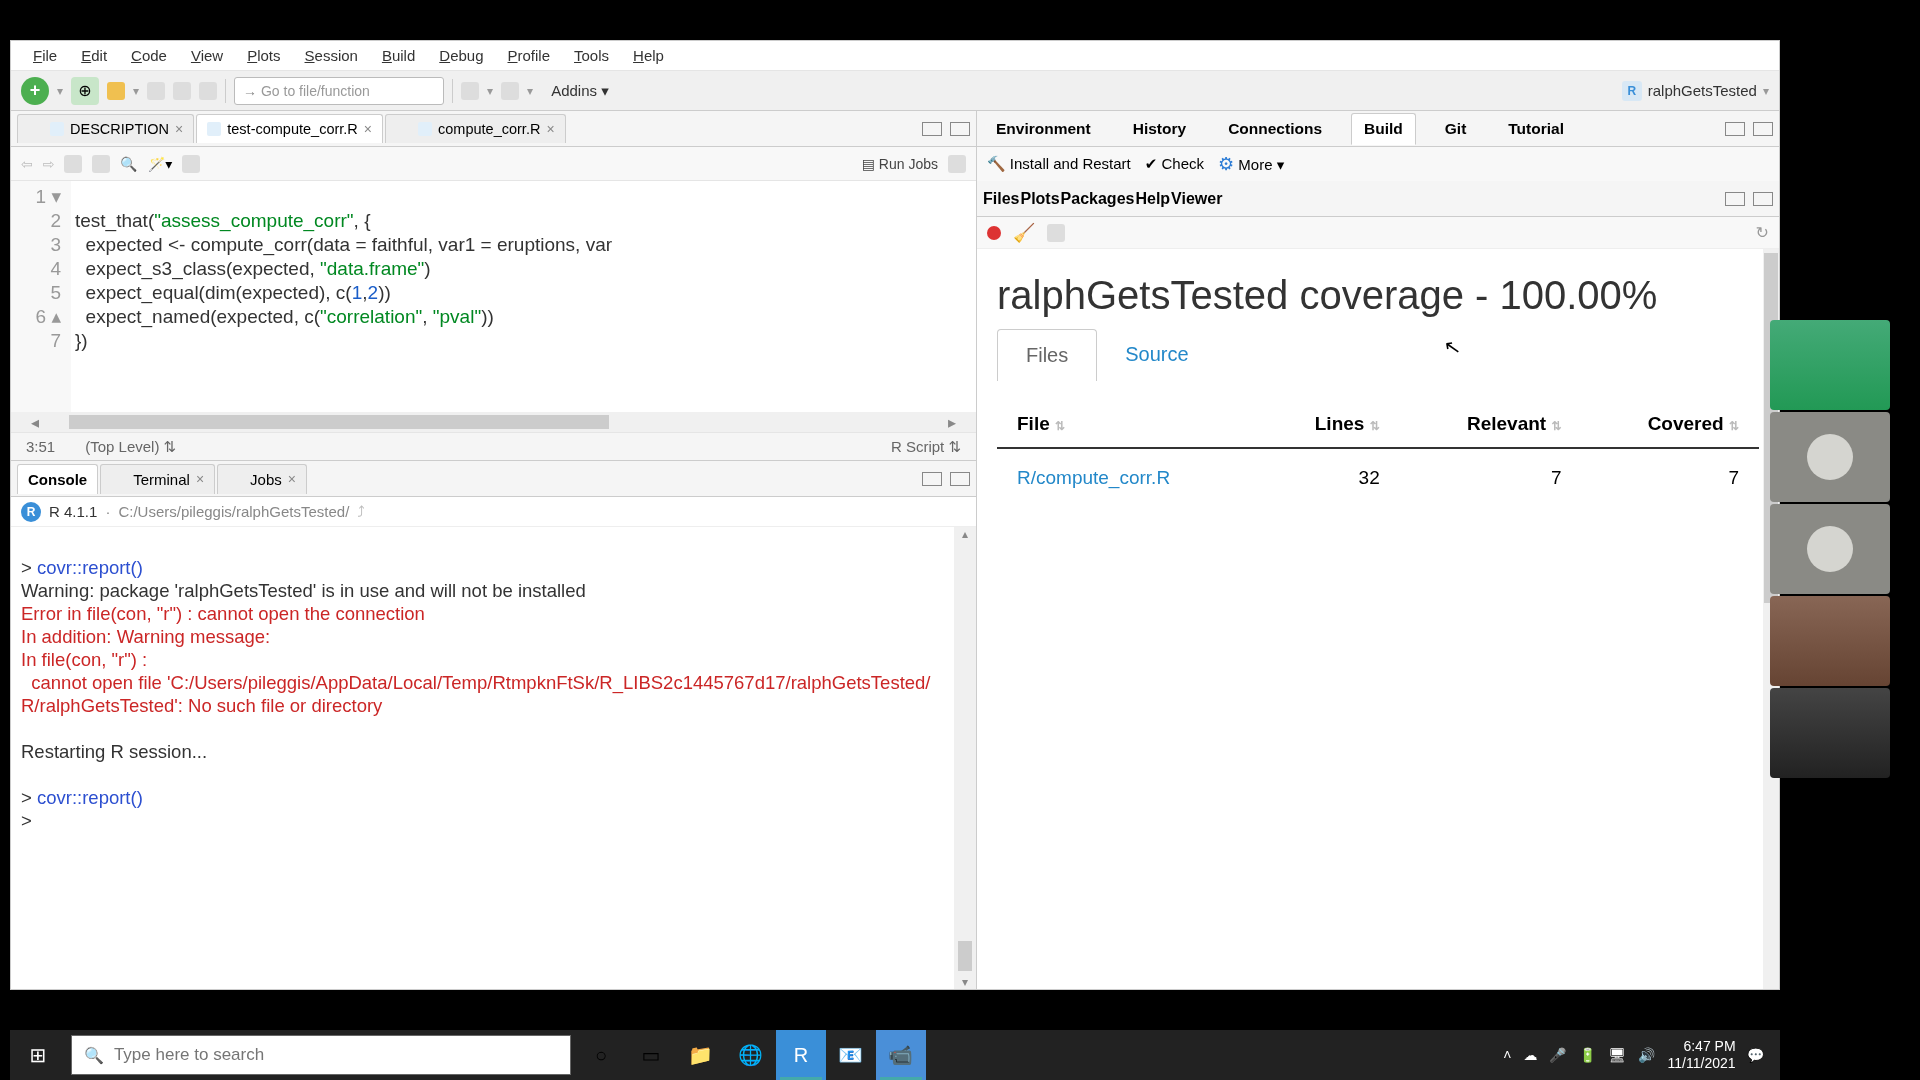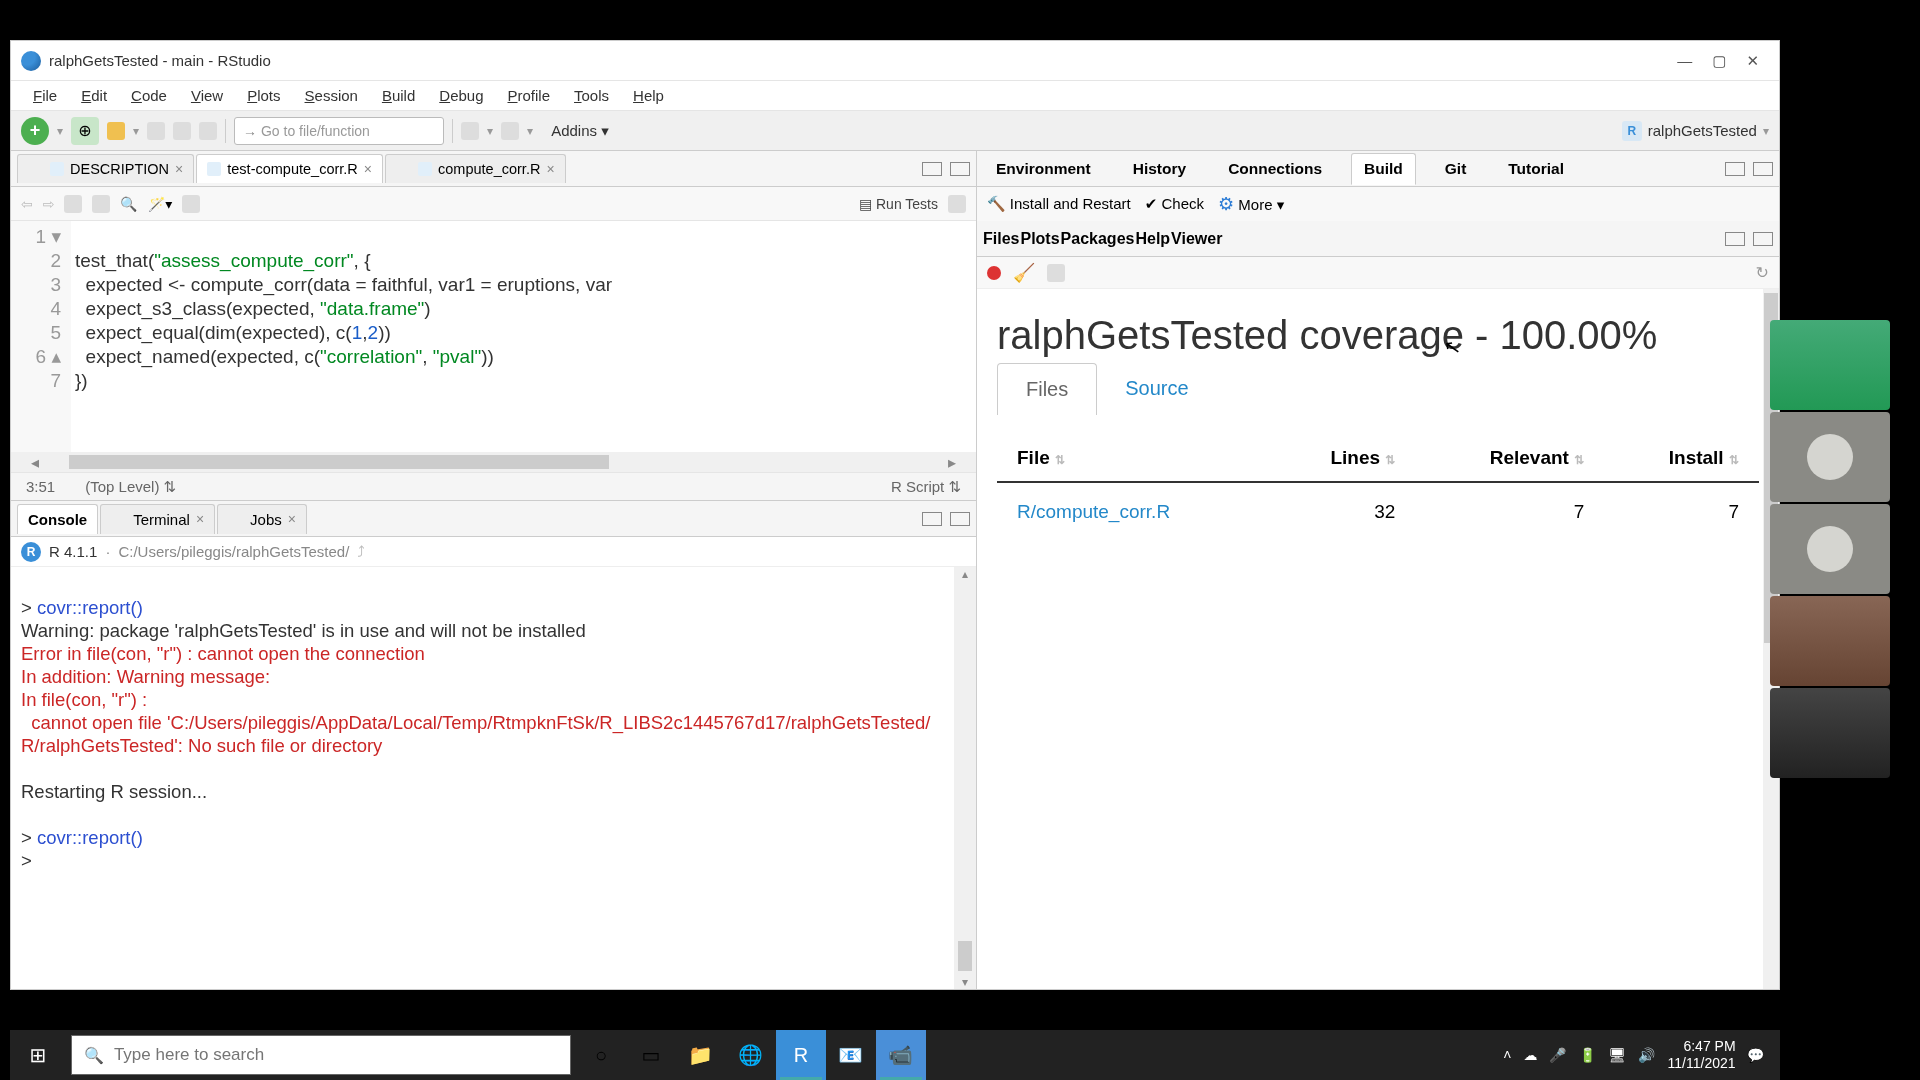--- a/index.html
+++ b/index.html
@@ -64,21 +64,21 @@
 .env-pane { height: 70px; border-bottom: 1px solid #ccc; background: #fff; }
 .env-tabs { height: 36px; display: flex; align-items: center; border-bottom: 1px solid #ccc; padding: 0 6px; gap: 16px; background: #f5f5f5; }
 .env-tabs .tab2 { padding: 6px 12px; font-size: 15.5px; cursor: pointer; border: 1px solid transparent; }
 .env-tabs .tab2.active { background: #fff; border: 1px solid #ccc; border-bottom: 1px solid #fff; border-radius: 3px 3px 0 0; }
 .env-toolbar { height: 34px; display: flex; align-items: center; padding: 0 10px; gap: 14px; font-size: 15px; background: #f8f8f8; }
 .view-pane { flex: 1; background: #fff; display: flex; flex-direction: column; }
 .view-tabs { height: 36px; display: flex; align-items: center; border-bottom: 1px solid #ccc; padding: 0 6px; gap: 1px; background: #f5f5f5; }
 .view-toolbar { height: 32px; display: flex; align-items: center; padding: 0 10px; gap: 12px; background: #f8f8f8; border-bottom: 1px solid #eee; }
 .view-toolbar .dot { width: 14px; height: 14px; border-radius: 50%; }
 .view-content { flex: 1; padding: 20px 20px; overflow: auto; position: relative; }
-.coverage-title { font-size: 40px; font-weight: 500; color: #333; margin-bottom: 2px; line-height: 1.3; }
+.coverage-title { font-size: 40px; font-weight: 500; color: #333; margin-bottom: 8px; line-height: 1.3; }
 .cov-tabs { display: flex; margin-bottom: 20px; }
 .cov-tab { padding: 14px 28px; font-size: 20px; cursor: pointer; }
 .cov-tab.active { border: 1px solid #ccc; border-bottom: none; background: #fff; color: #666; border-radius: 4px 4px 0 0; }
 .cov-tab.inactive { color: #2388c9; }
 .cov-table { width: 100%; border-collapse: collapse; }
 .cov-table th { text-align: left; padding: 12px 20px; font-size: 19px; font-weight: bold; border-bottom: 2px solid #333; }
 .cov-table th.right { text-align: right; }
 .cov-table td { padding: 18px 20px; font-size: 19px; }
 .cov-table td.right { text-align: right; }
 .cov-table td.link { color: #2388c9; }
@@ -99,29 +99,20 @@
 .cursor { position: absolute; left: 1444px; top: 335px; font-size: 20px; color: #000; pointer-events: none; z-index: 100; transform: rotate(-10deg); }
 .r-arrow { color: #999; font-size: 12px; }
 .mini-icon { width: 18px; height: 18px; background: #ddd; border-radius: 3px; }
 .gear { color: #2e7dd6; font-size: 18px; }
 </style>
 </head>
 <body>
 
 <div class="app-window">
 
-  <div class="titlebar">
-    <div class="icon"></div>
-    <div class="title">ralphGetsTested - main - RStudio</div>
-    <div class="win-controls">
-      <span>—</span>
-      <span>▢</span>
-      <span>✕</span>
-    </div>
-  </div>
 
   <div class="menubar">
     <span><u>F</u>ile</span>
     <span><u>E</u>dit</span>
     <span><u>C</u>ode</span>
     <span><u>V</u>iew</span>
     <span><u>P</u>lots</span>
     <span><u>S</u>ession</span>
     <span><u>B</u>uild</span>
     <span><u>D</u>ebug</span>
@@ -183,21 +174,21 @@
         </div>
         <div class="pane-toolbar">
           <span style="color:#bbb">⇦</span>
           <span style="color:#bbb">⇨</span>
           <div class="mini-icon"></div>
           <div class="mini-icon"></div>
           <span style="color:#999">🔍</span>
           <span>🪄▾</span>
           <div class="mini-icon"></div>
           <div class="spacer"></div>
-          <span style="color:#444">▤ <span>Run Tests</span></span>
+          <span style="color:#444">▤ <span>Run Jobs</span></span>
           <div class="mini-icon"></div>
         </div>
         <div class="code-area">
           <div class="gutter">
             <div>1 ▾</div>
               <div>2</div>
               <div>3</div>
               <div>4</div>
               <div>5</div>
               <div>6 ▴</div>
@@ -322,21 +313,21 @@
           <div class="cov-tabs">
             <div class="cov-tab active">Files</div>
             <div class="cov-tab inactive">Source</div>
           </div>
           <table class="cov-table">
             <thead>
               <tr>
                 <th><span>File</span> <span class="sort-icon">⇅</span></th>
                 <th class="right"><span>Lines</span> <span class="sort-icon">⇅</span></th>
                 <th class="right"><span>Relevant</span> <span class="sort-icon">⇅</span></th>
-                <th class="right"><span>Install</span> <span class="sort-icon">⇅</span></th>
+                <th class="right"><span>Covered</span> <span class="sort-icon">⇅</span></th>
               </tr>
             </thead>
             <tbody>
               <tr>
                 <td class="link">R/compute_corr.R</td>
                 <td class="right">32</td>
                 <td class="right">7</td>
                 <td class="right">7</td>
               </tr>
             </tbody>

